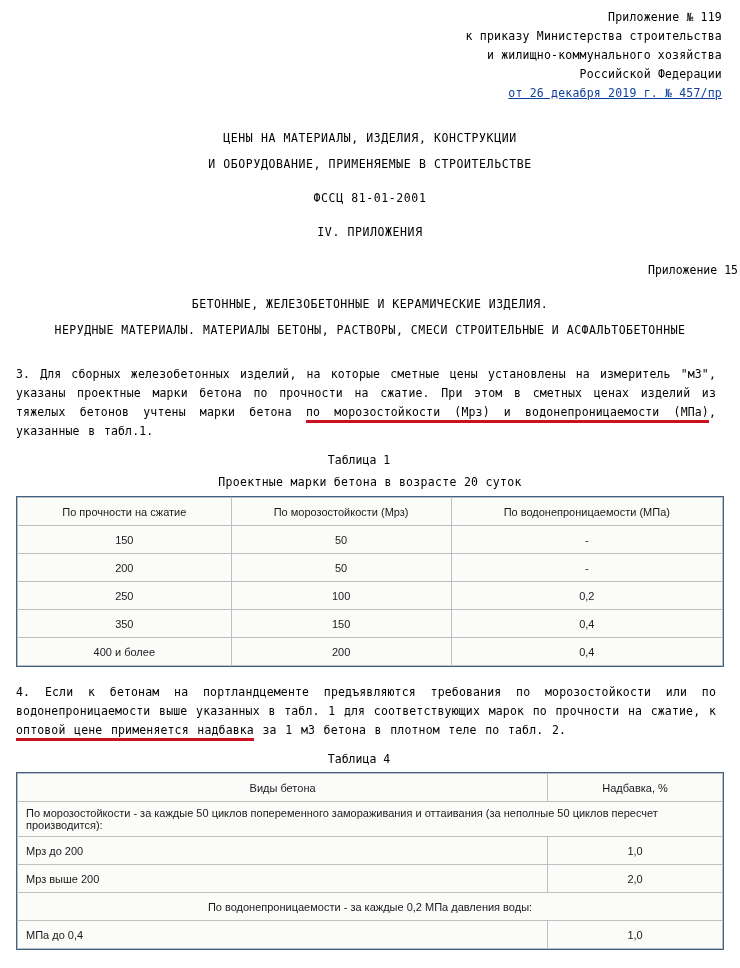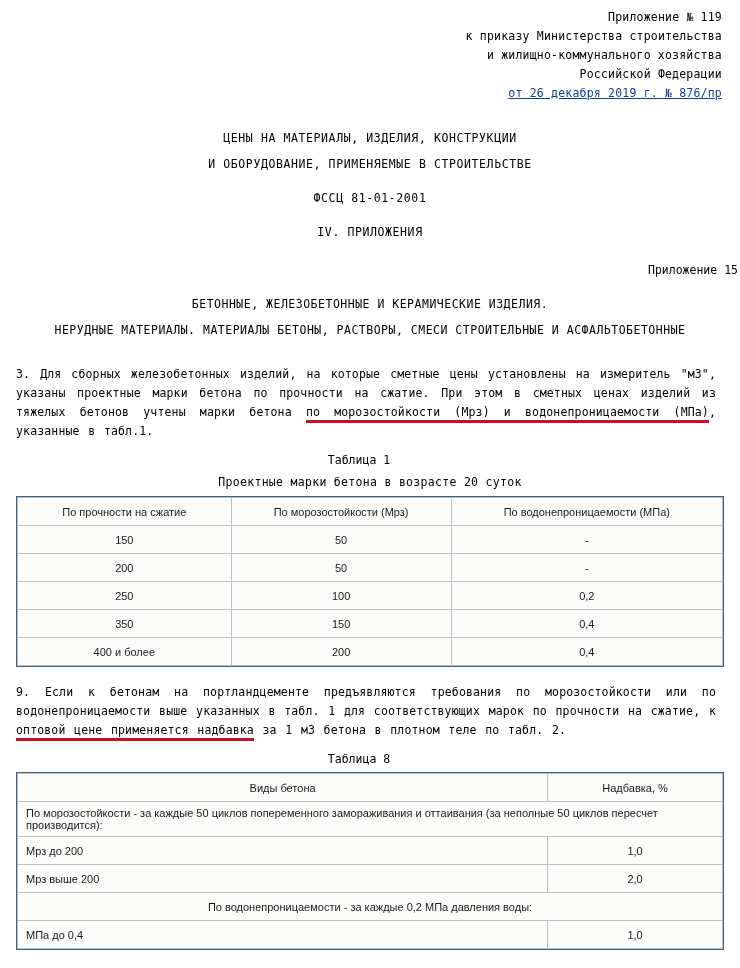--- a/index.html
+++ b/index.html
@@ -134,21 +134,21 @@
 </head>
 <body>
 
 <div class="page">
 
   <div class="hdr">
     <div>Приложение № 119</div>
     <div>к приказу Министерства строительства</div>
     <div>и жилищно-коммунального хозяйства</div>
     <div>Российской Федерации</div>
-    <div><a class="hdr-link" href="#">от 26 декабря 2019 г. № 876/пр</a></div>
+    <div><a class="hdr-link" href="#">от 26 декабря 2019 г. № 457/пр</a></div>
   </div>
 
   <div class="title-block">
     <div class="t-line">ЦЕНЫ НА МАТЕРИАЛЫ, ИЗДЕЛИЯ, КОНСТРУКЦИИ</div>
     <div class="t-line">И ОБОРУДОВАНИЕ, ПРИМЕНЯЕМЫЕ В СТРОИТЕЛЬСТВЕ</div>
     <div class="gap-sm"></div>
     <div class="t-line">ФССЦ 81-01-2001</div>
     <div class="gap-sm"></div>
     <div class="t-line">IV. ПРИЛОЖЕНИЯ</div>
   </div>
@@ -196,23 +196,23 @@
         </tr>
         <tr>
           <td class="c-center">400 и более</td>
           <td class="c-center">200</td>
           <td class="c-center">0,4</td>
         </tr>
       </tbody>
     </table>
   </div>
 
-  <div class="para p4"><span>9. Если к бетонам на портландцементе предъявляются требования по морозостойкости или по водонепроницаемости выше указанных в табл. 1 для соответствующих марок по прочности на сжатие, к </span><span class="ul-red">оптовой цене применяется надбавка</span><span> за 1 м3 бетона в плотном теле по табл. 2.</span></div>
-
-  <div class="tbl-num">Таблица 8</div>
+  <div class="para p4"><span>4. Если к бетонам на портландцементе предъявляются требования по морозостойкости или по водонепроницаемости выше указанных в табл. 1 для соответствующих марок по прочности на сжатие, к </span><span class="ul-red">оптовой цене применяется надбавка</span><span> за 1 м3 бетона в плотном теле по табл. 2.</span></div>
+
+  <div class="tbl-num">Таблица 4</div>
   <div class="tbl-wrap" style="margin-top:6px;">
     <table class="doc-table t2">
       <thead>
         <tr>
           <th class="col-a">Виды бетона</th>
           <th class="col-b">Надбавка, %</th>
         </tr>
       </thead>
       <tbody>
         <tr>

